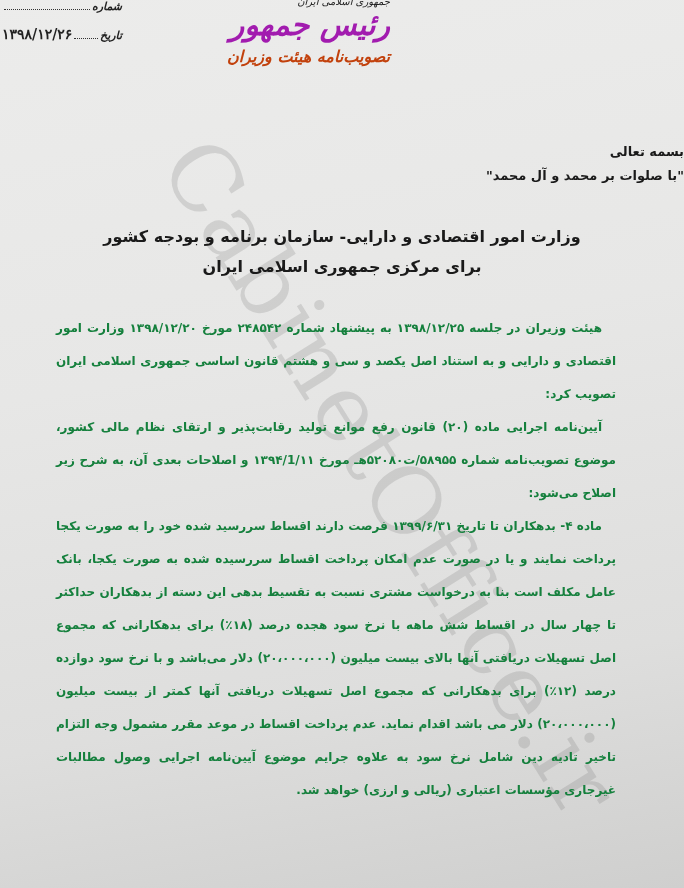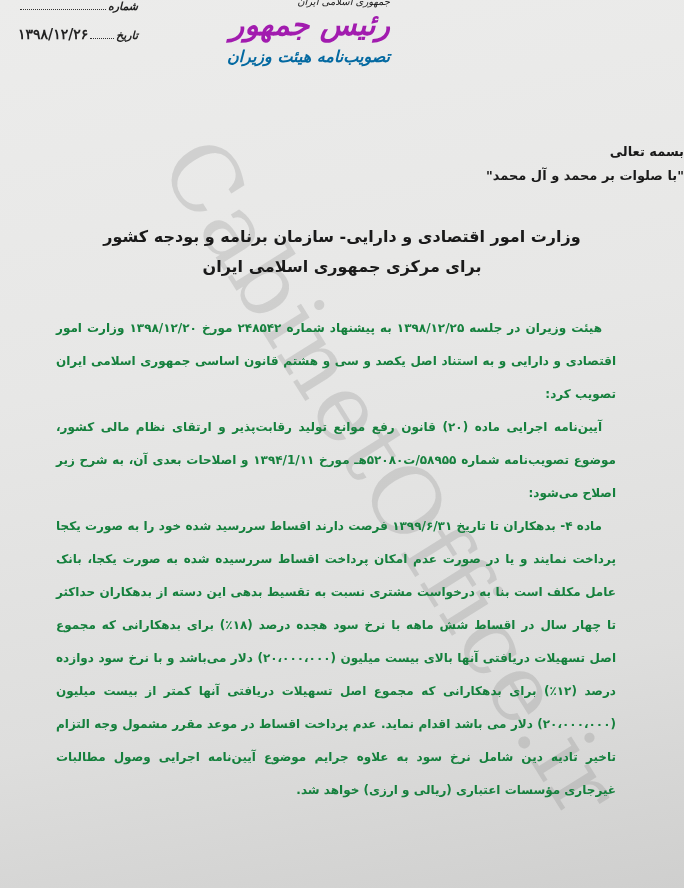--- a/index.html
+++ b/index.html
@@ -15,21 +15,21 @@
       font-family: "DejaVu Sans", sans-serif;
       color: #1a1a1a;
     }
     .page {
       position: absolute;
       inset: 0;
     }
     
     .ref-block {
       position: absolute;
-      left: 18px;
+      left: 2px;
       top: 0;
       width: 120px;
       direction: rtl;
       font-family: "DejaVu Serif", serif;
       font-style: italic;
     }
     .ref-row {
       display: flex;
       align-items: baseline;
       gap: 2px;
@@ -71,21 +71,21 @@
     .header .president {
       font-size: 30px;
       font-weight: bold;
       line-height: 36px;
       color: #a21caf;
     }
     .header .subtitle {
       font-size: 16px;
       font-weight: bold;
       margin-top: 4px;
-      color: #0369a1;
+      color: #c2410c;
     }
     
     .invocation {
       position: absolute;
       top: 140px;
       left: 0;
       right: 0;
       text-align: right;
       direction: rtl;
       font-weight: bold;

